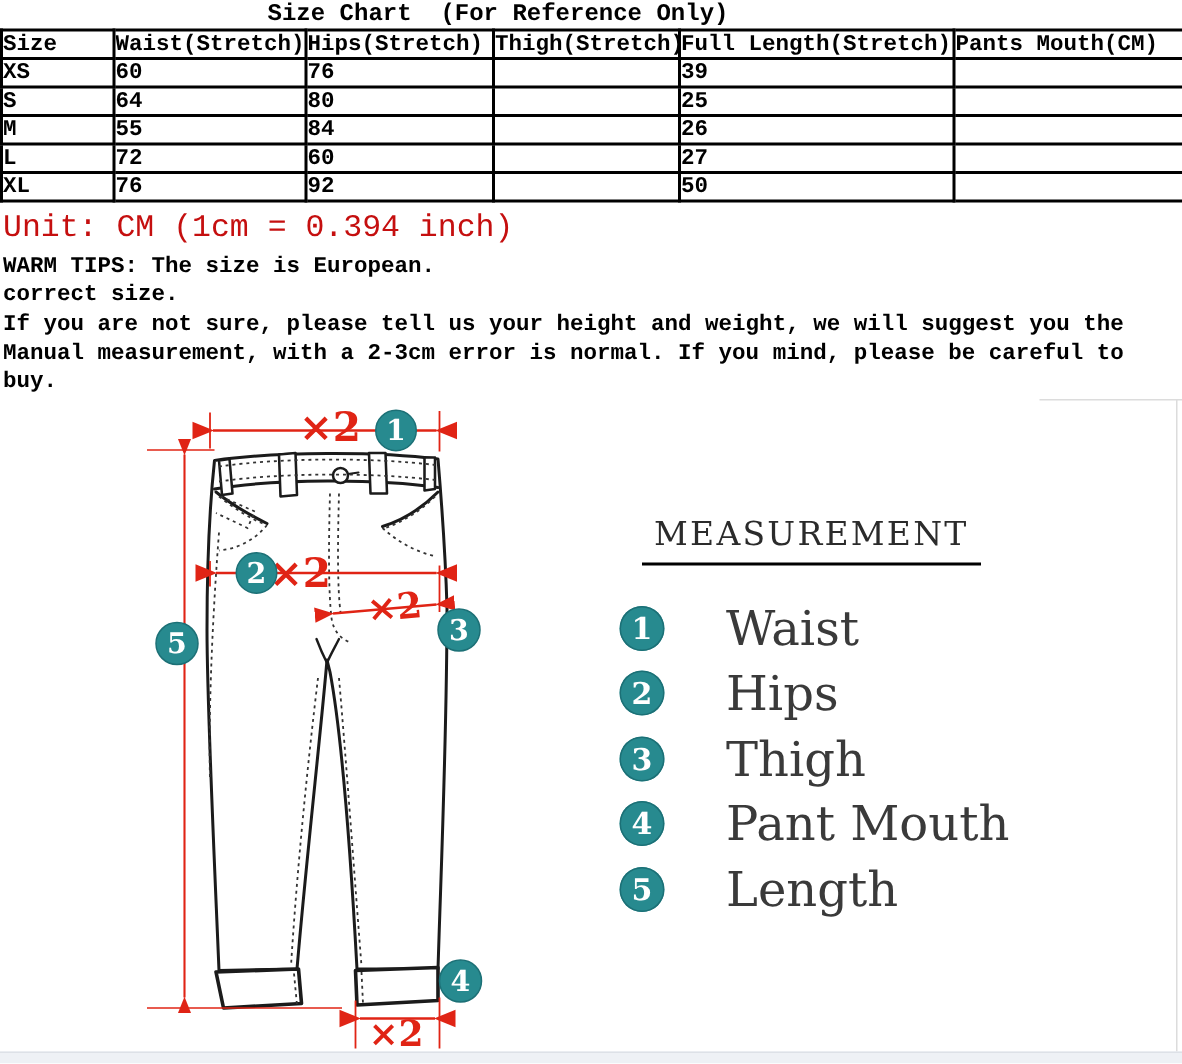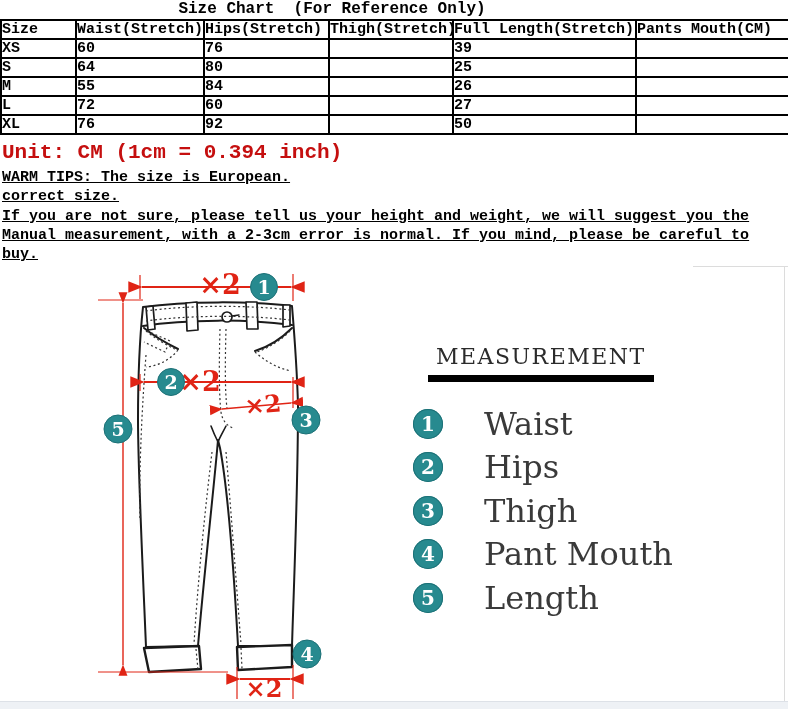--- a/index.html
+++ b/index.html
@@ -9,33 +9,33 @@
   
   .chart-title{position:absolute;top:0;left:0;width:664px;text-align:center;
                font-weight:bold;font-size:16px;line-height:19px;white-space:pre;}
 
   
   .size-table{position:absolute;top:19px;left:0;width:788px;border-collapse:collapse;table-layout:fixed;}
   .size-table th,.size-table td{border:2px solid #000;font-weight:bold;font-size:15px;
                text-align:left;padding:0;height:17px;line-height:17px;white-space:pre;overflow:hidden;}
 
   
-  .unit-line{position:absolute;top:141px;left:2px;font-weight:bold;font-size:21px;
+  .unit-line{position:absolute;top:141px;left:2px;font-weight:normal;font-size:21px;
              color:#C50F0F;white-space:pre;}
   .tips{position:absolute;top:168px;left:2px;font-weight:bold;font-size:15px;line-height:19.3px;}
-  .tip-line{white-space:pre;text-decoration:underline;}
+  .tip-line{white-space:pre;}
 
   
   .diagram{position:absolute;left:0;top:268px;}
 
   
   .legend{position:absolute;left:398px;top:344px;width:345px;
           font-family:"DejaVu Serif","Liberation Serif",serif;}
   .legend-title{display:inline-block;margin-left:30px;font-size:22px;letter-spacing:1.5px;
-                color:#2b2b2b;padding:0 8px 6px 8px;border-bottom:7px solid #000000;}
+                color:#2b2b2b;padding:0 8px 6px 8px;border-bottom:2px solid #000000;}
   .legend-items{margin-top:20px;}
   .legend-item{display:flex;align-items:center;height:43.5px;}
   .lnum{flex:0 0 30px;width:30px;height:30px;margin-left:15px;border-radius:50%;
         background:#278A8F;color:#fff;font-weight:bold;font-size:20px;
         display:flex;align-items:center;justify-content:center;
         box-shadow:inset 0 0 0 1px #1c7076;}
   .llabel{margin-left:41px;font-size:32px;color:#3a3a3a;}
 
   
   .frame-top{position:absolute;left:693px;top:266px;width:95px;height:1px;background:#dcdcdc;}

